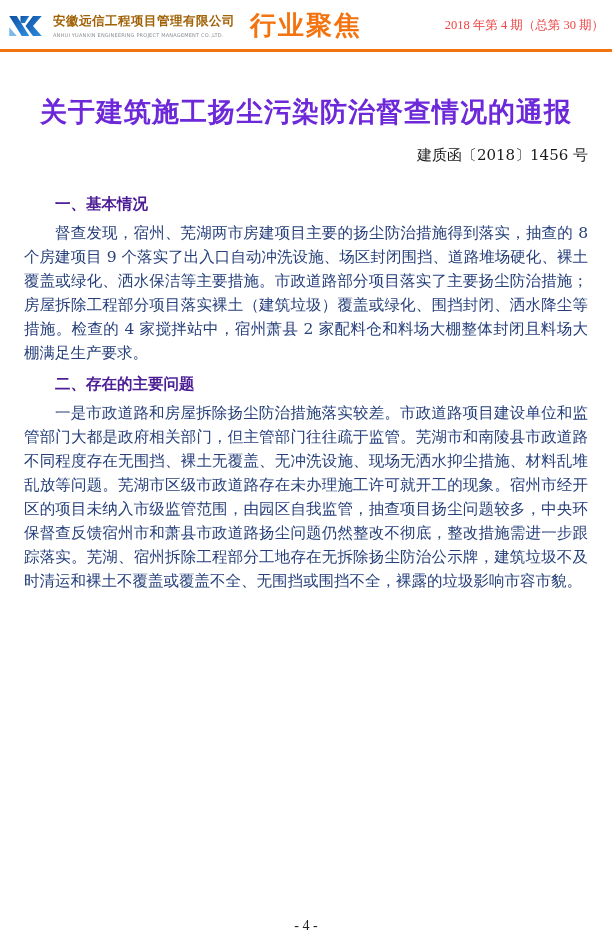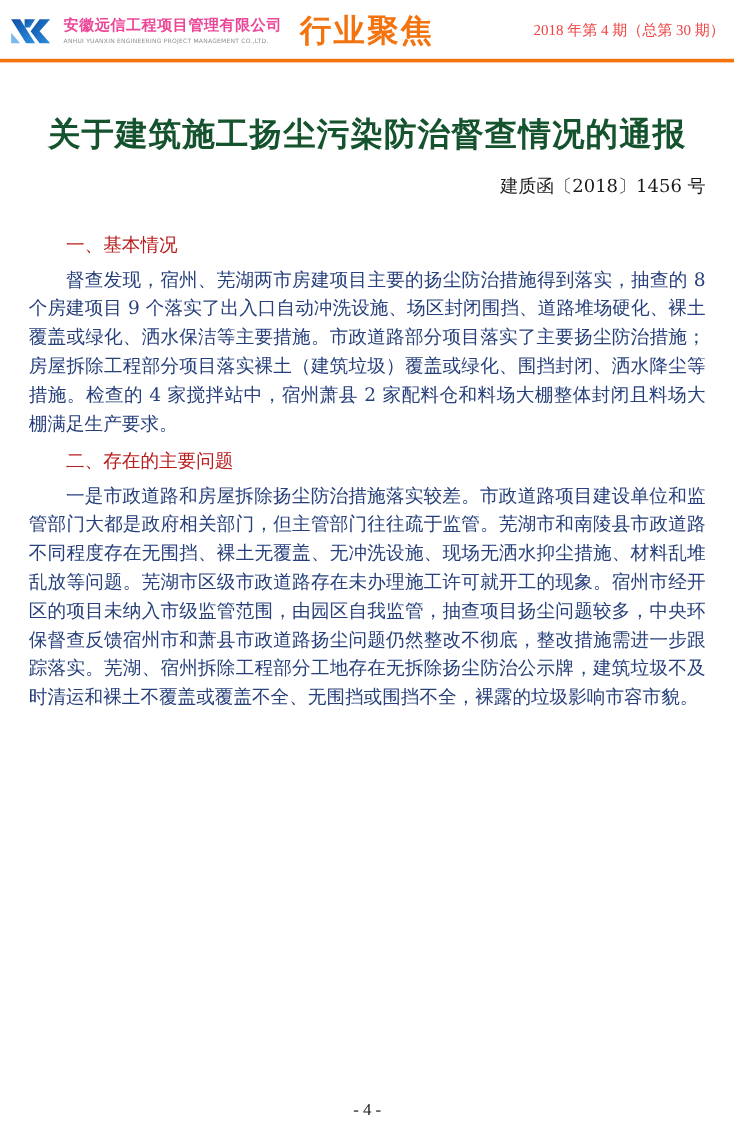--- a/index.html
+++ b/index.html
@@ -26,21 +26,21 @@
   .brand {
     display: flex;
     align-items: center;
     gap: 5px;
     width: 215px;
   }
   .logo-svg { display: block; flex: 0 0 auto; }
   .brand-text .cn {
     font-size: 12.5px;
     font-weight: bold;
-    color: #ec4899;
+    color: #a16207;
     letter-spacing: 0.5px;
     white-space: nowrap;
   }
   .brand-text .en {
     font-size: 5px;
     color: #8a8f94;
     letter-spacing: 0.2px;
     white-space: nowrap;
     margin-top: 2px;
   }
@@ -60,21 +60,21 @@
     white-space: nowrap;
   }
 
   
   .content { padding: 0 24px; }
   .doc-title {
     margin-top: 42px;
     text-align: center;
     font-size: 27px;
     font-weight: bold;
-    color: #14532d;
+    color: #6d28d9;
     letter-spacing: 1px;
     font-family: Liberation Serif, serif;
   }
   .doc-number {
     margin-top: 16px;
     text-align: right;
     font-size: 15px;
     color: #1a1a1a;
     font-family: "DejaVu Serif", serif;
   }
@@ -88,22 +88,22 @@
     font-size: 15.5px;
     line-height: 24px;
     color: #27407c;
     text-indent: 2em;
     text-align: justify;
   }
   .sec-heading {
     font-family: "DejaVu Sans", sans-serif;
     font-size: 15.5px;
     line-height: 24px;
-    font-weight: normal;
-    color: #b91c1c;
+    font-weight: bold;
+    color: #4c1d95;
     text-indent: 2em;
     margin: 7px 0 5px 0;
   }
 
   
   .page-footer {
     position: absolute;
     left: 0;
     bottom: 14px;
     width: 100%;

